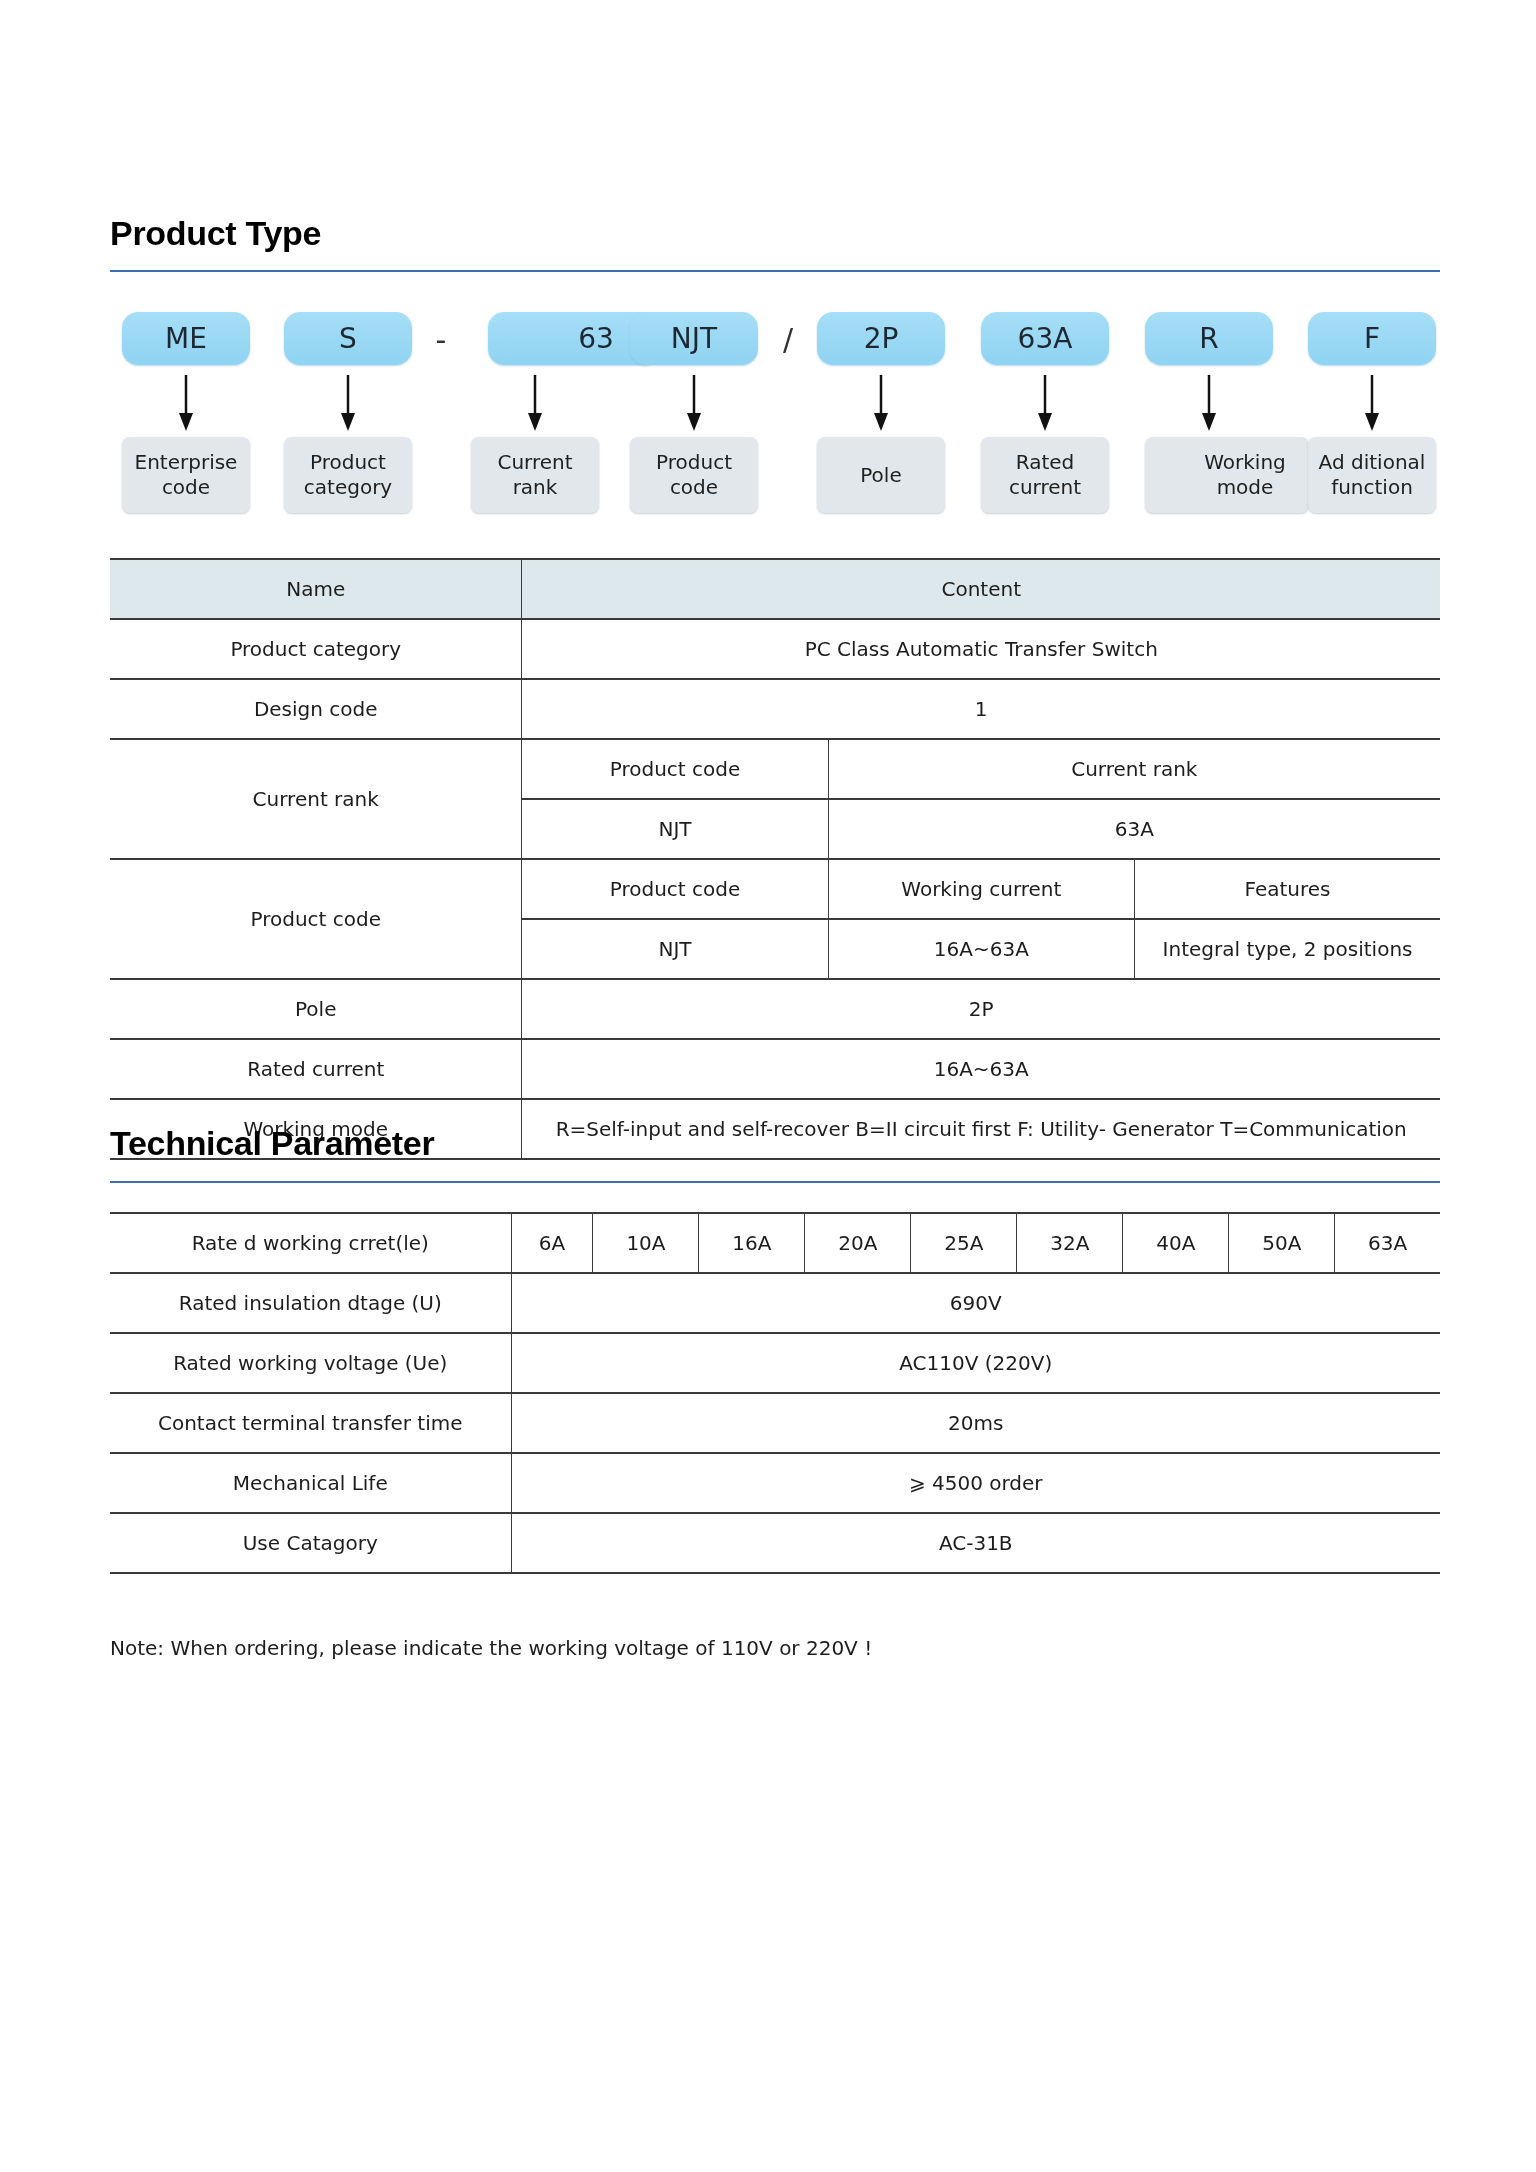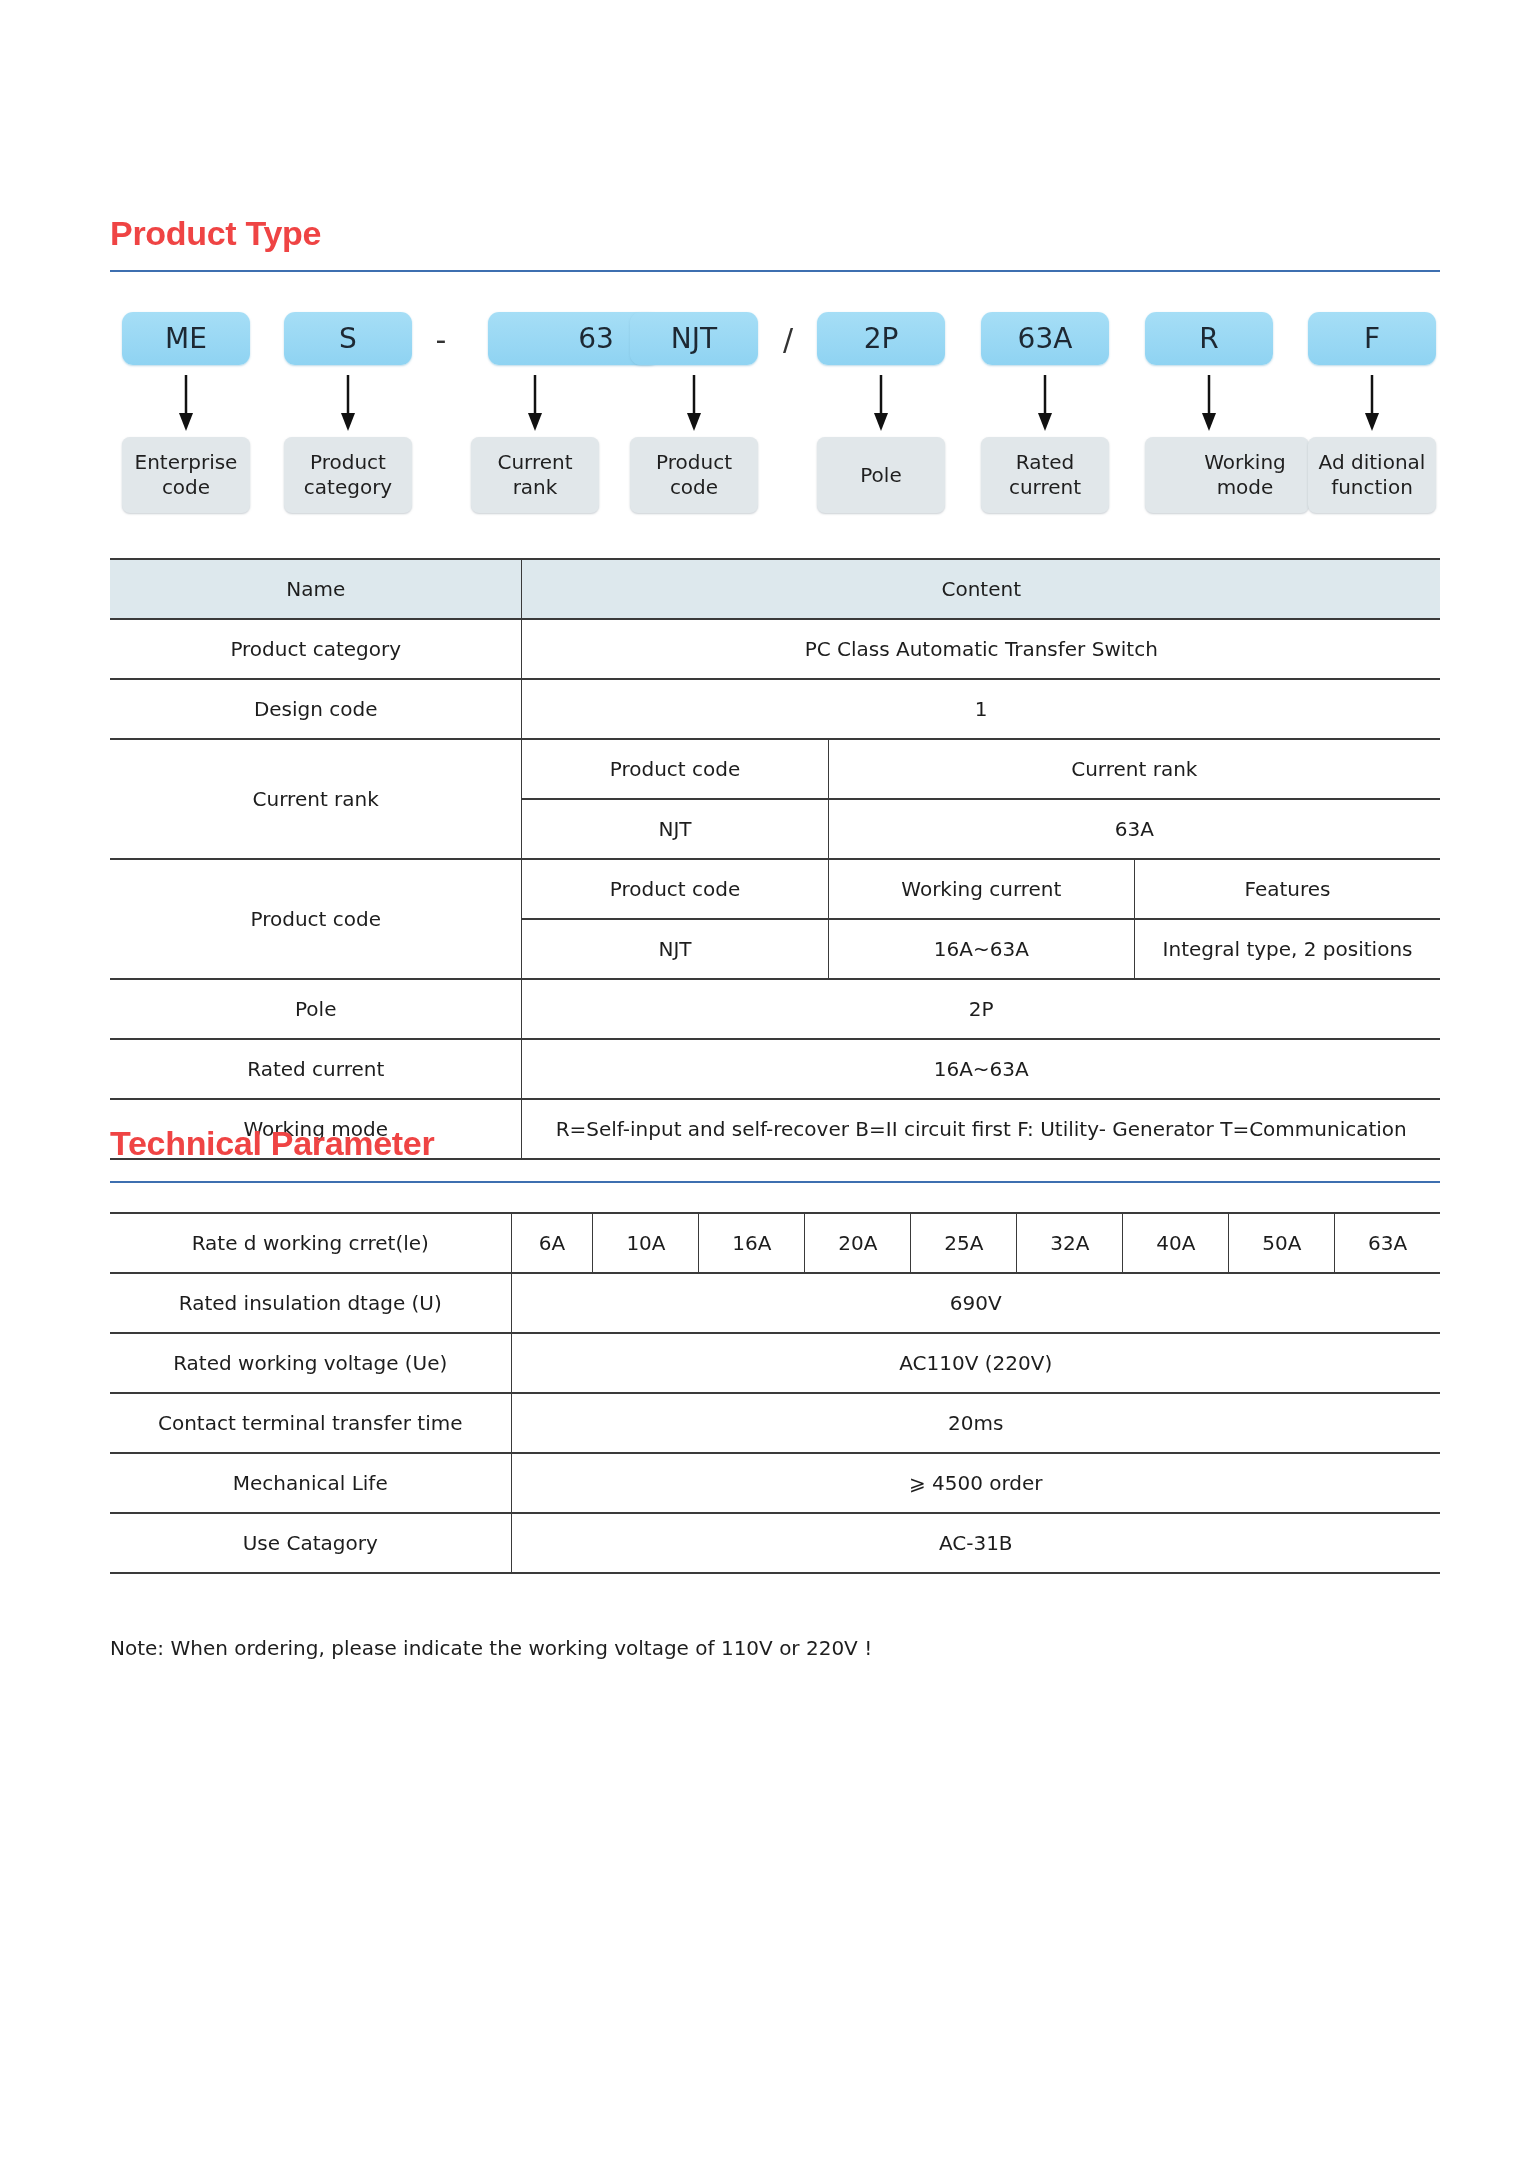--- a/index.html
+++ b/index.html
@@ -1,24 +1,24 @@
 <!DOCTYPE html>
 <html><head>
 <meta charset="utf-8">
 <style>
   html, body { margin: 0; padding: 0; background: #ffffff; }
   body { width: 1536px; height: 2172px; position: relative; overflow: hidden;
          font-family: "DejaVu Sans", "Liberation Sans", sans-serif; color: #1a1a1a; }
 
   .section-title { position: absolute; left: 110px; font-family: "Liberation Sans", sans-serif;
-                   font-weight: bold; font-size: 34px; color: #ef4444; letter-spacing: -0.3px; }
+                   font-weight: bold; font-size: 34px; color: #000000; letter-spacing: -0.3px; }
   .rule { position: absolute; left: 110px; width: 1330px; height: 2px; background: #3d6fb0; }
 
   
-  .code-box { position: absolute; top: 312px; width: 128px; height: 53px; border-radius: 11px;
+  .code-box { position: absolute; top: 312px; width: 128px; height: 53px; border-radius: 16px;
               background: linear-gradient(#a6def6, #8fd3f2); box-shadow: 0 1px 2px rgba(120,180,210,0.5);
               display: flex; align-items: center; justify-content: center;
               font-size: 28px; color: #1d2833; }
   .sep { position: absolute; top: 314px; width: 30px; height: 50px; display: flex; align-items: center;
          justify-content: center; font-size: 30px; color: #333; }
   .arrow { position: absolute; top: 375px; width: 20px; height: 56px; }
   .label-box { position: absolute; top: 437px; width: 128px; height: 76px; border-radius: 8px;
                background: #e1e7ea; box-shadow: 0 1px 2px rgba(150,160,170,0.5);
                display: flex; align-items: center; justify-content: center; text-align: center;
                font-size: 20px; line-height: 25px; color: #1f1f1f; }

